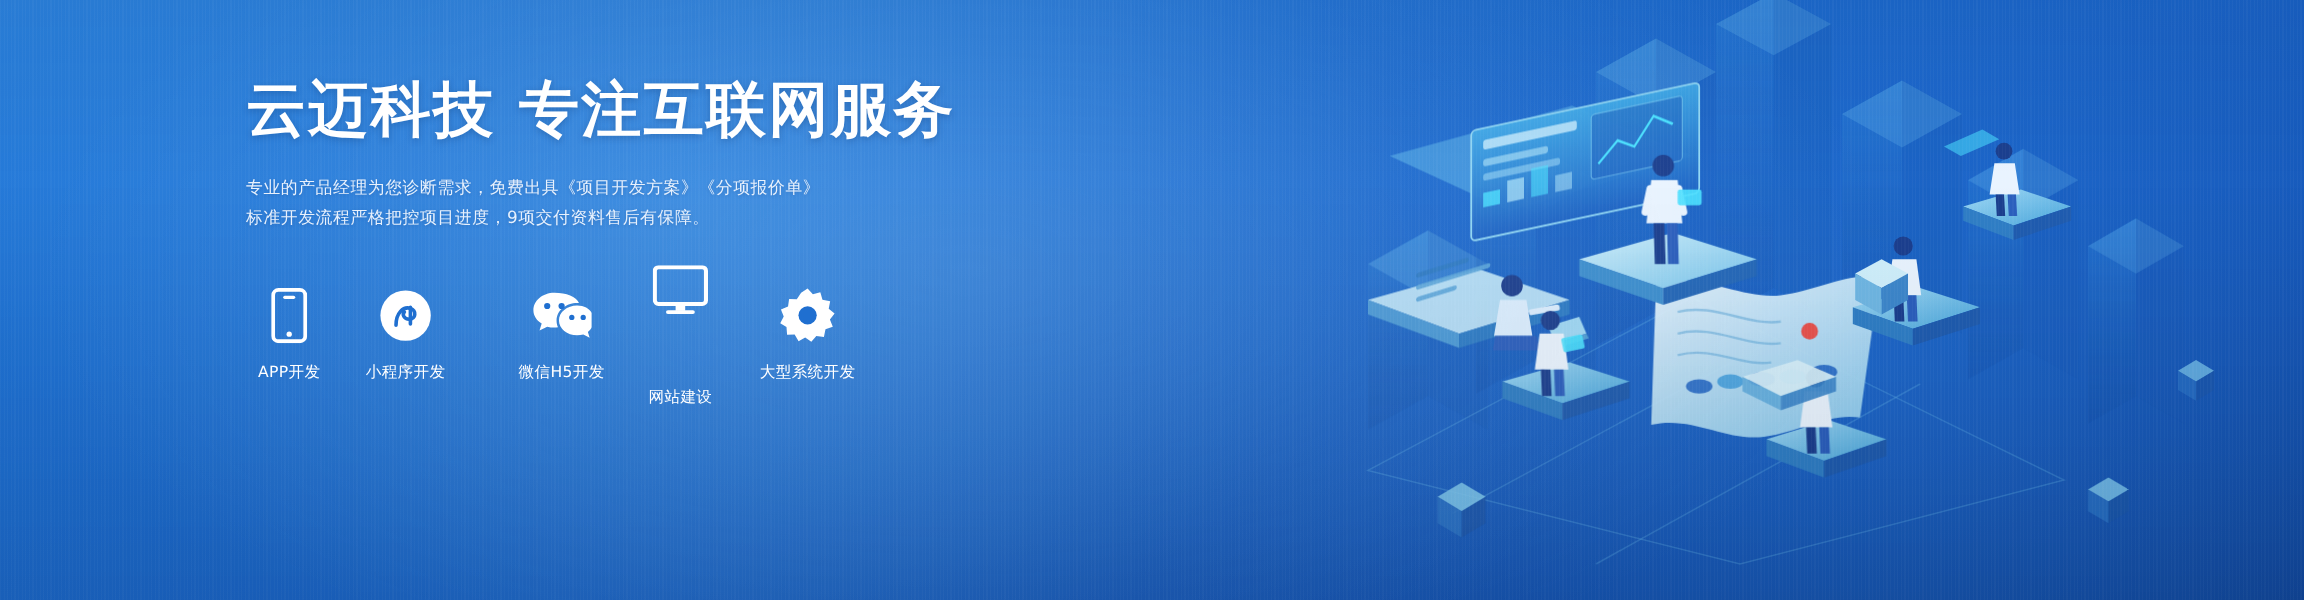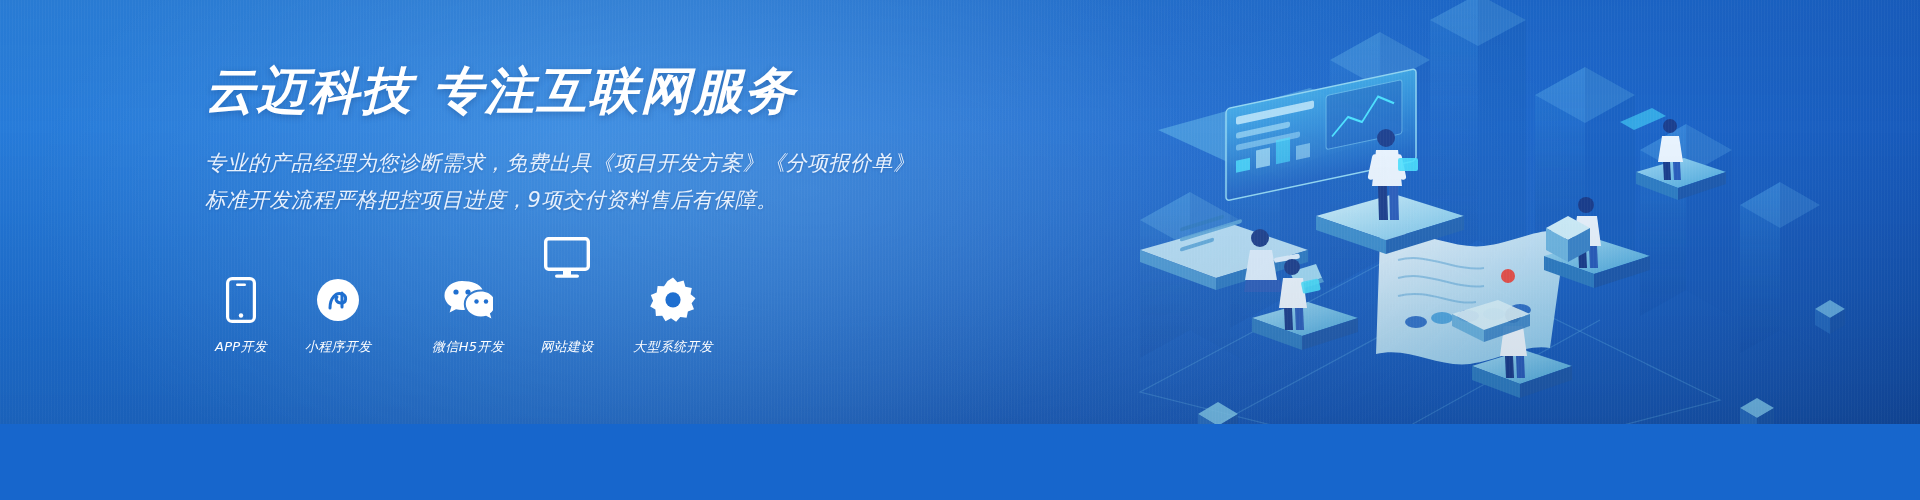--- a/index.html
+++ b/index.html
@@ -4,27 +4,26 @@
 <style>
   * { margin:0; padding:0; box-sizing:border-box; }
   html,body { width:1920px; height:500px; overflow:hidden; }
   body {
     font-family:"Liberation Sans","DejaVu Sans",sans-serif;
     background:#1766cc;
   }
 
   #banner {
     position:relative;
-    width:1920px; height:424px;
+    width:1920px; height:500px;
     overflow:hidden;
     background:
       radial-gradient(ellipse 1100px 700px at 30% 35%, rgba(56,140,226,0.85) 0%, rgba(30,110,210,0.25) 55%, rgba(20,90,190,0) 75%),
       radial-gradient(ellipse 900px 600px at 80% 60%, rgba(40,120,220,0.55) 0%, rgba(20,85,185,0) 70%),
       linear-gradient(160deg,#2f87e0 0%,#1f72d4 28%,#1962c6 55%,#124fae 80%,#0e4296 100%);
-    font-style: italic;
   }
 
   
   #texture {
     position:absolute; inset:0;
     background-image:repeating-linear-gradient(90deg,
       rgba(255,255,255,0.030) 0px,
       rgba(255,255,255,0.030) 1px,
       rgba(0,0,0,0.0) 1px,
       rgba(0,0,0,0.0) 3px);
@@ -49,34 +48,34 @@
     font-weight:700;
     letter-spacing:2px;
     color:#ffffff;
     line-height:1.18;
     white-space:nowrap;
     text-shadow:0 2px 6px rgba(0,30,80,0.25);
   }
   #subtitle { margin-top:24px; }
   .sub-line {
     font-family:"DejaVu Sans","Liberation Sans",sans-serif;
-    font-size:21px;
+    font-size:14px;
     color:#e8f1fd;
     line-height:1.78;
     letter-spacing:0.5px;
     white-space:nowrap;
     text-shadow:0 1px 3px rgba(0,30,80,0.2);
   }
 
   
   #services {
     position:absolute;
-    left:205px; top:232px;
+    left:205px; top:216px;
     display:flex;
-    align-items:flex-end;
+    align-items:center;
   }
   .service {
     width:72px;
     display:flex;
     flex-direction:column;
     align-items:center;
     margin-right:18px;
     cursor:pointer;
   }
   .service:last-child { margin-right:0; }

